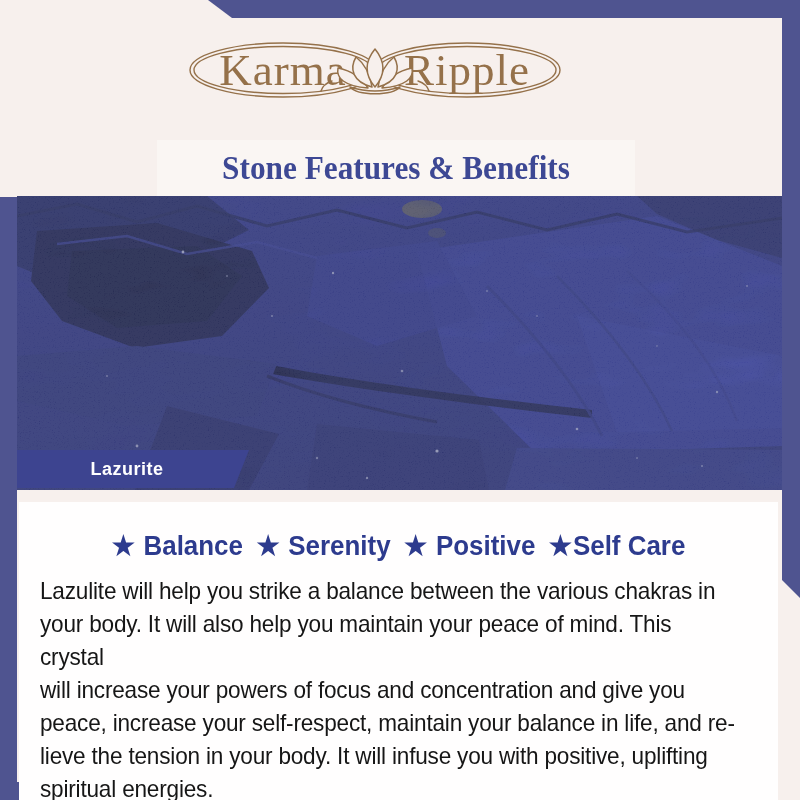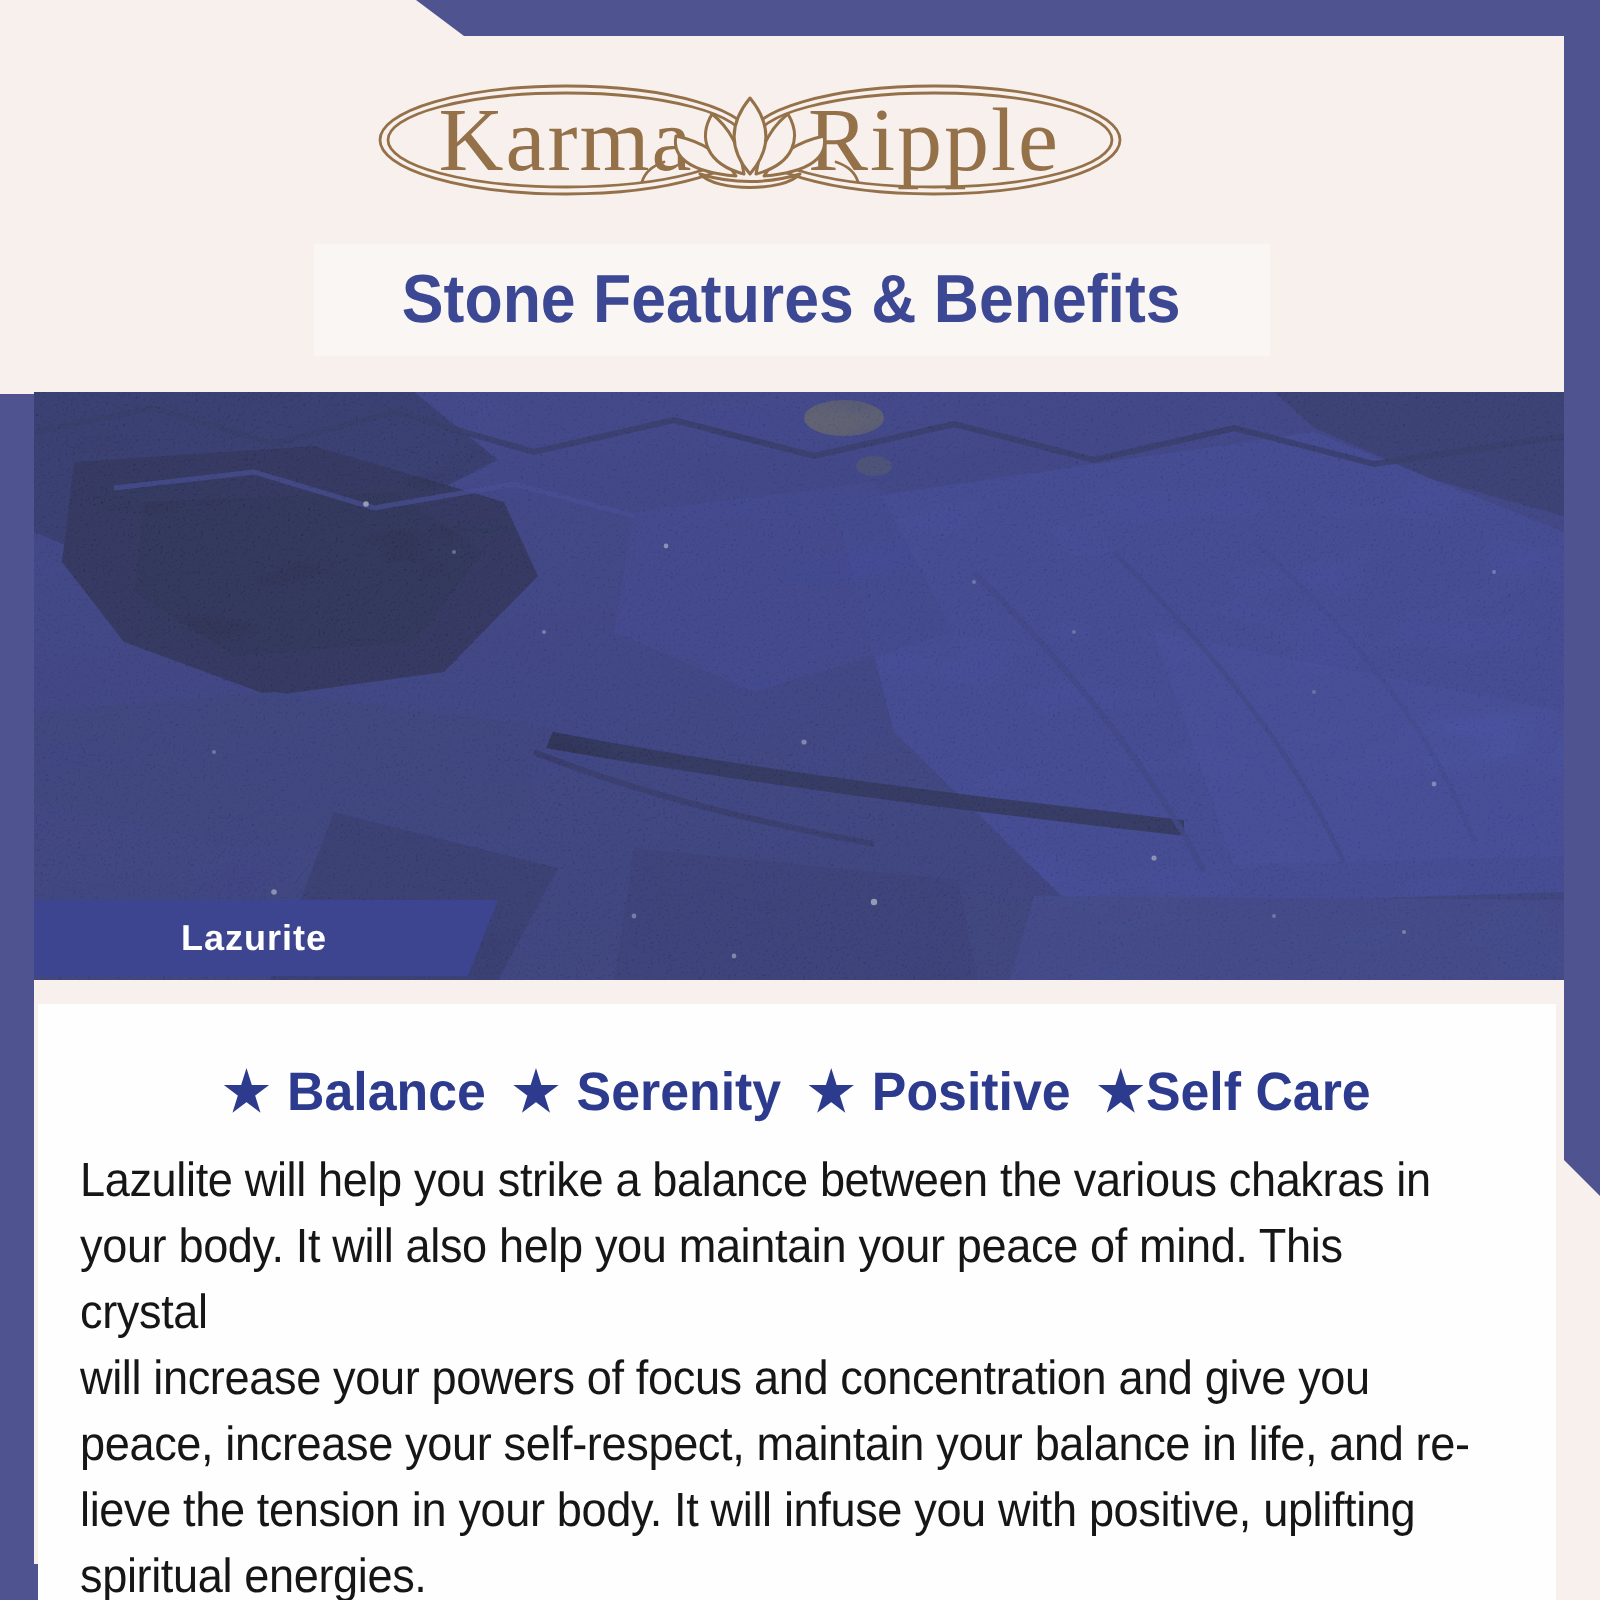--- a/index.html
+++ b/index.html
@@ -19,22 +19,22 @@
   .bar-left{left:0;top:197px;width:17px;height:603px;}
   
   .logo{position:absolute;left:186px;top:24px;width:380px;height:92px;}
   .logo text{font-family:"Liberation Serif",serif;font-size:45px;
     letter-spacing:1px;fill:var(--brown,#95714a);}
   .logo .swoosh{fill:none;stroke:var(--brown,#95714a);stroke-width:1.4;}
   .logo .petal{fill:var(--cream,#f7f0ed);stroke:var(--brown,#95714a);stroke-width:1.5;
     stroke-linejoin:round;}
   .logo .curl{fill:none;stroke:var(--brown,#95714a);stroke-width:1.4;stroke-linecap:round;}
   
-  .title-box{position:absolute;left:157px;top:122px;width:478px;height:56px;
-    background:var(--box-bg,#faf6f3);display:flex;align-items:center;justify-content:center;}
+  .title-box{position:absolute;left:157px;top:140px;width:478px;height:56px;
+    background:var(--box-bg,#faf6f3);display:flex;align-items:center;justify-content:center;font-family:Liberation Serif, serif;}
   .title-box h1{margin:0;font-size:34px;font-weight:bold;color:var(--title-navy,#3d4894);
     transform:scaleX(.92);white-space:nowrap;letter-spacing:0;}
   
   .photo{position:absolute;left:17px;top:196px;width:765px;height:294px;display:block;}
   
   .stone-label{position:absolute;left:17px;top:450px;width:232px;height:38px;
     background:var(--label-navy,#3d4490);
     clip-path:polygon(0 0,232px 0,217px 100%,0 100%);
     display:flex;align-items:center;justify-content:center;}
   .stone-label span{color:#fff;font-size:18px;font-weight:bold;letter-spacing:.5px;

